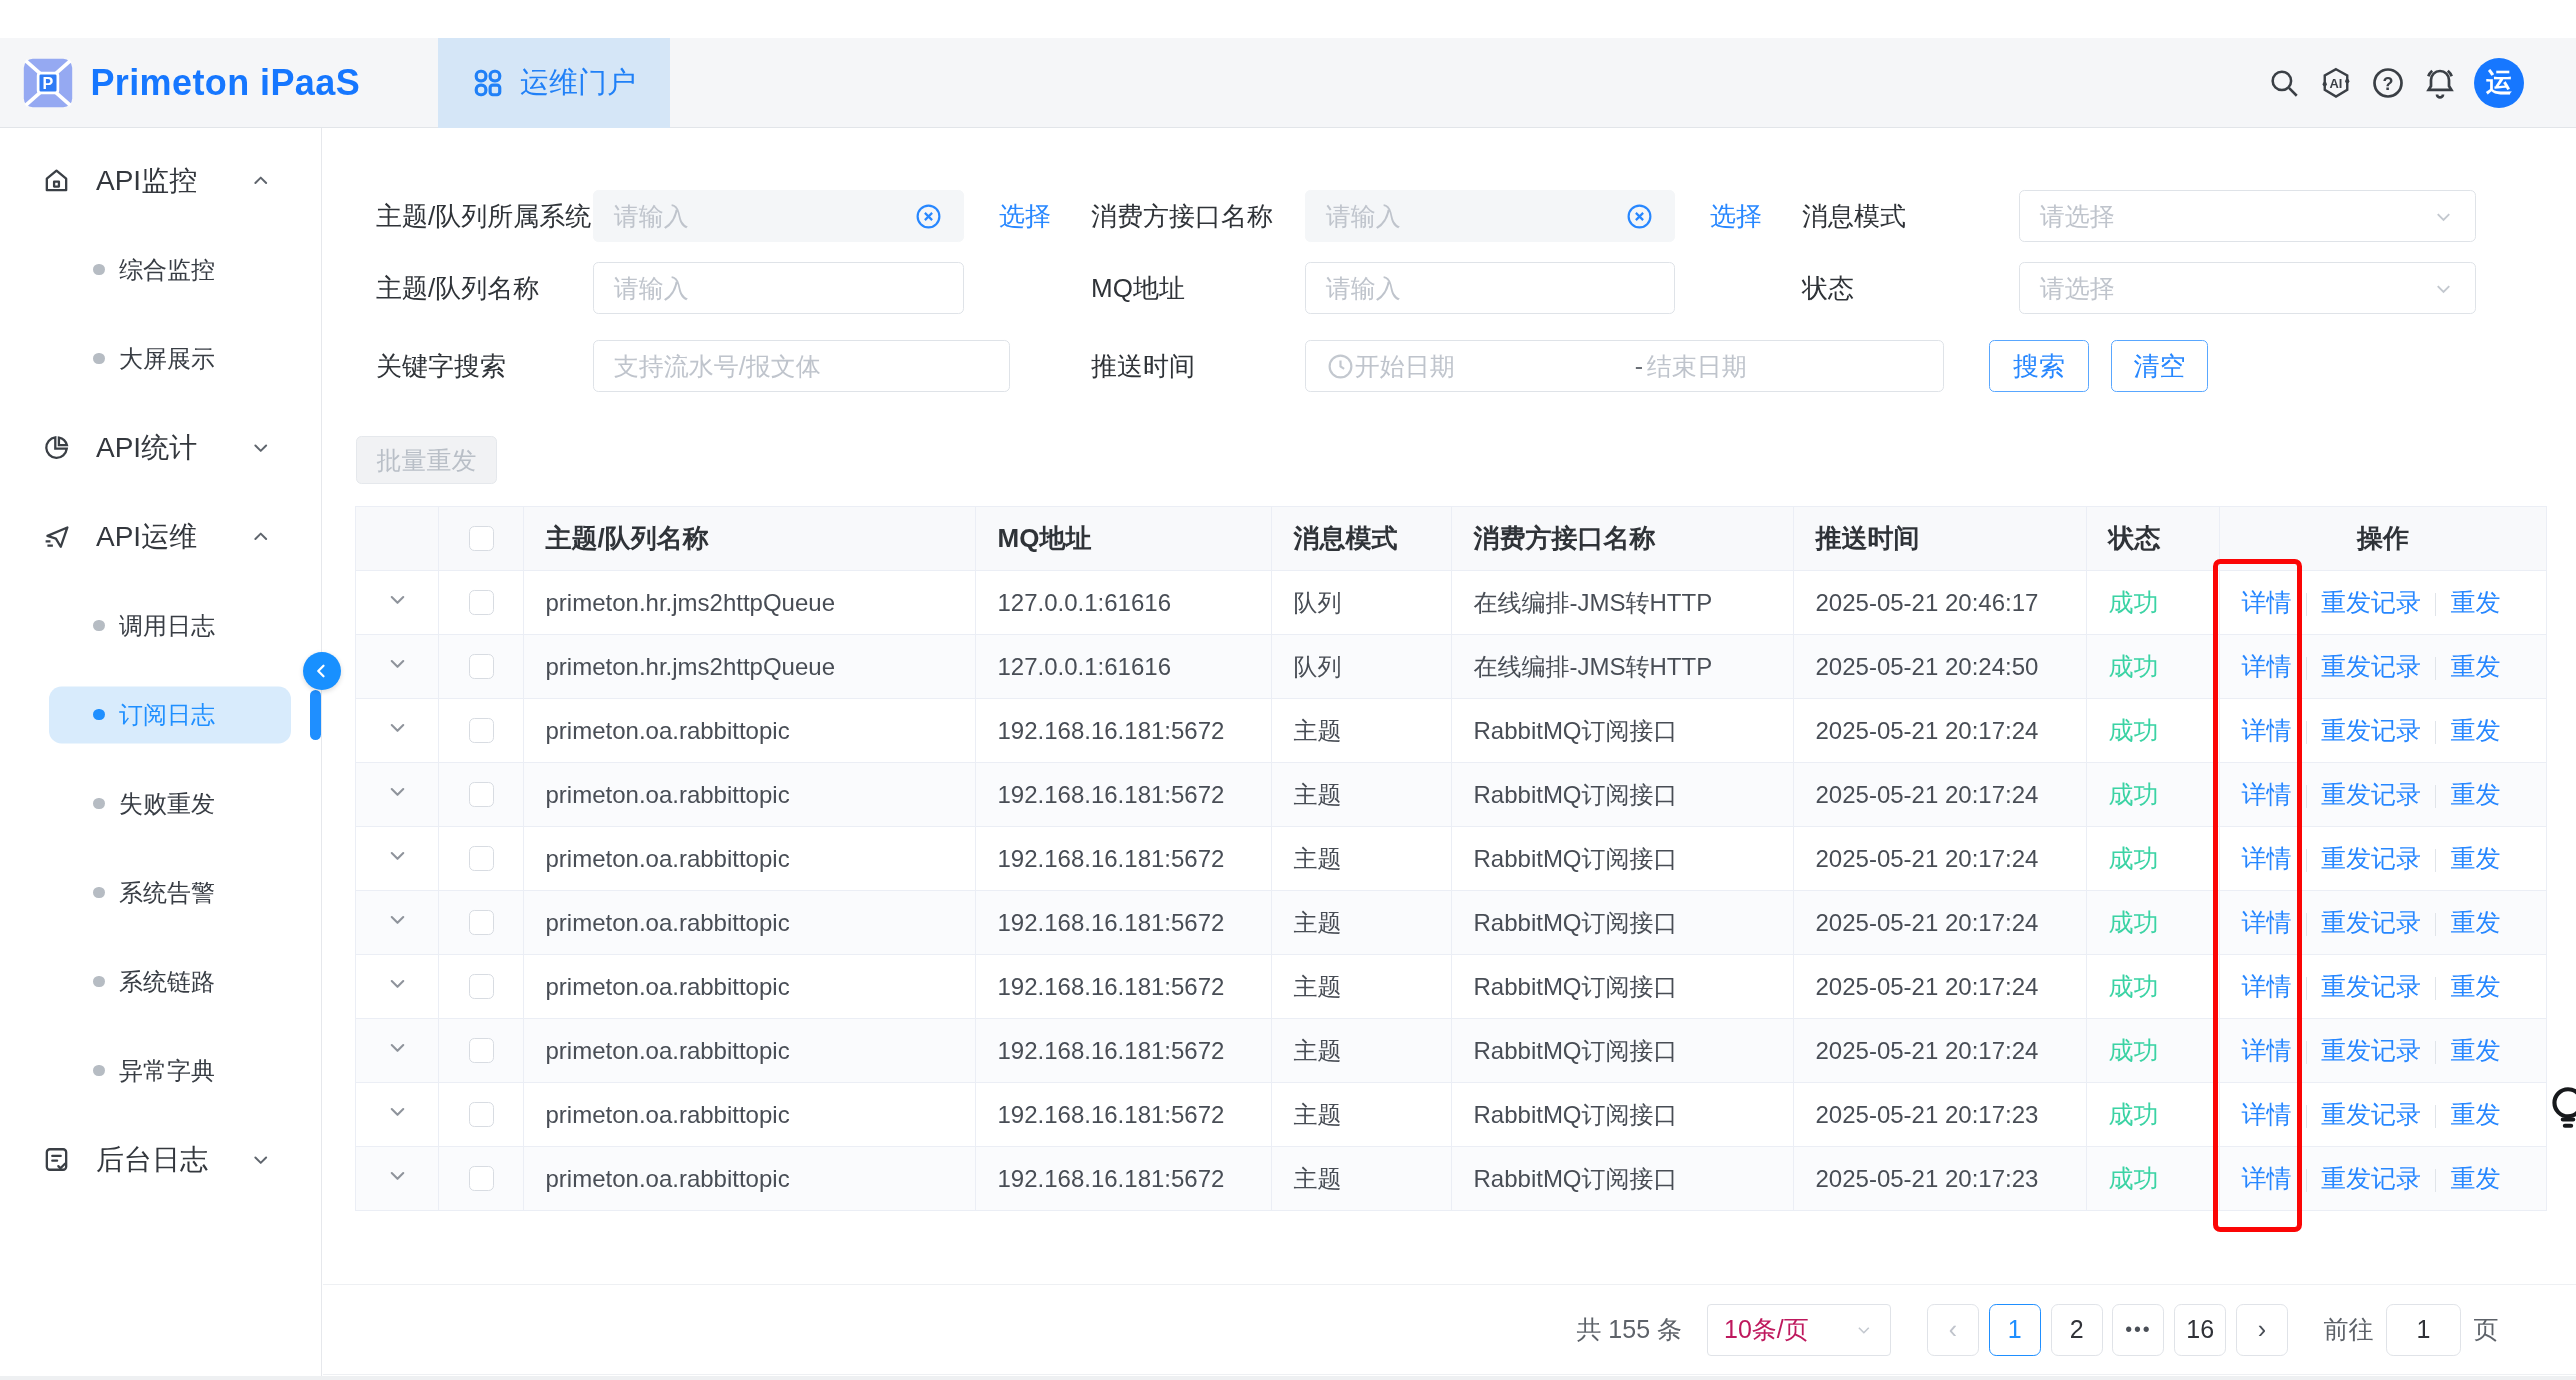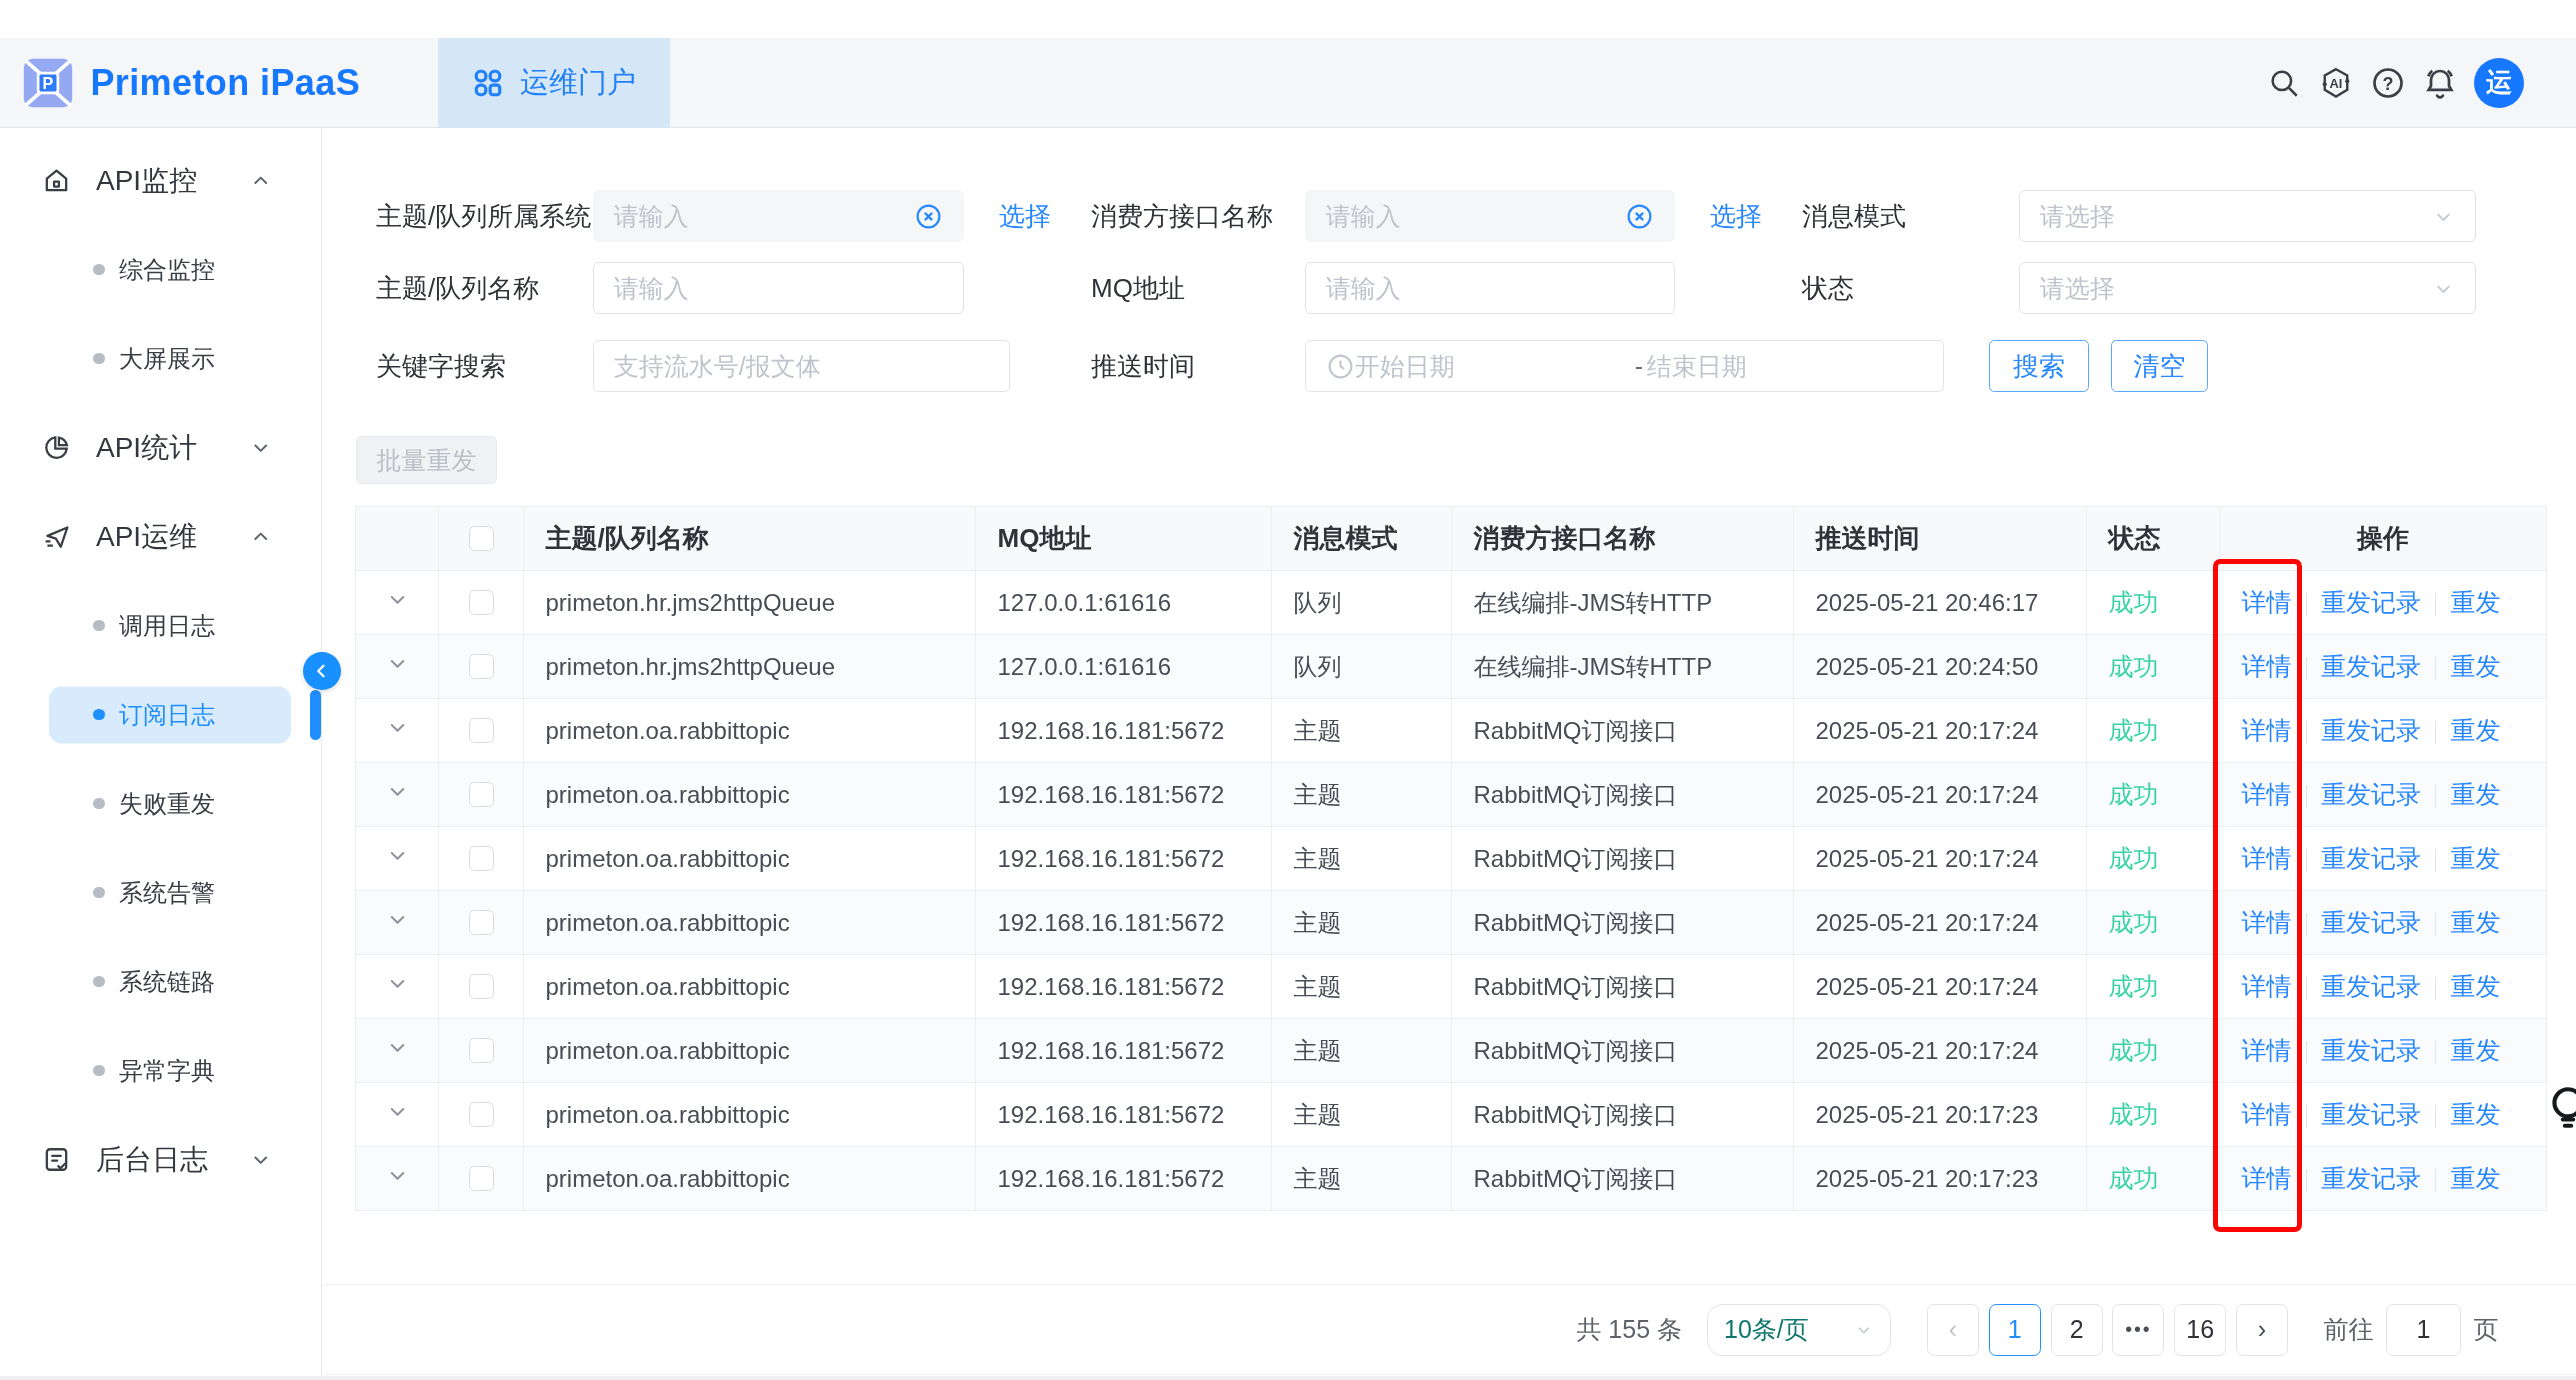--- a/index.html
+++ b/index.html
@@ -80,23 +80,23 @@
   .cb { width:25px; height:25px; border:1.8px solid #d8dce2; border-radius:5.4px; background:#fff; margin:0 auto; cursor:pointer; }
   td.ok { color:#3bd3a4; font-size:25px; }
   td.ops a { color:#2787ff; font-size:25px; text-decoration:none; cursor:pointer; }
   .vd { display:inline-block; width:0.9px; height:23px; background:#e0e4e9; margin:0 14.3px; vertical-align:middle; }
 
   
   .pgbar { position:absolute; left:0; top:1156px; width:2253px; height:91px; border-top:0.9px solid #eef0f3;
            border-bottom:0.9px solid #eef0f3; display:flex; align-items:center; justify-content:flex-end;
            padding-right:65px; font-size:25px; color:#5d6269; }
   .pg-total { margin-right:25px; }
-  .pg-size { width:184px; height:52px; border:1.8px solid #e0e3e8; border-radius:15px; display:flex;
+  .pg-size { width:184px; height:52px; border:1.8px solid #e0e3e8; border-radius:4px; display:flex;
              align-items:center; justify-content:space-between; padding:0 16px; margin-right:36px;
-             color:#0f766e; cursor:pointer; background:#fff; }
+             color:#be185d; cursor:pointer; background:#fff; }
   .pg-size .schev { color:#c3c8cf; }
   .pager { display:flex; align-items:center; gap:9.8px; margin-right:23px; }
   .pg-btn { min-width:52px; height:52px; border:1.8px solid #e0e3e8; border-radius:7.2px; background:#fff;
             display:flex; align-items:center; justify-content:center; font-size:25px; color:#303238; cursor:pointer; }
   .pg-btn.active { border-color:#1f8fff; color:#1f8fff; }
   .pg-btn.nav { color:#c0c4cc; }
   .pg-btn.nav.on { color:#4a4f57; }
   .pg-btn.dots { font-size:19.7px; letter-spacing:1.8px; color:#4a4f57; }
   .pg-goto { margin:0 12.5px; }
   .pg-input { width:75px; height:52px; border:1.8px solid #e0e3e8; border-radius:7.2px; background:#fff;

